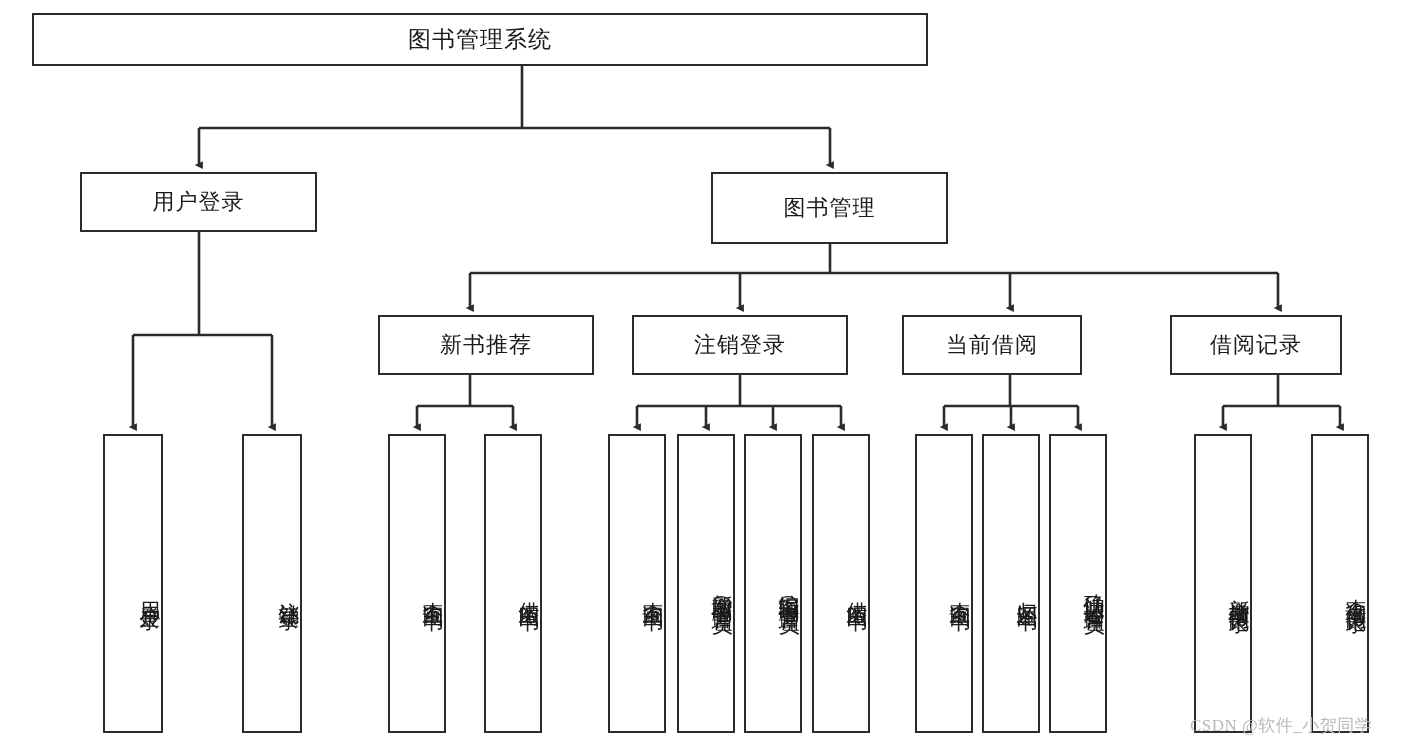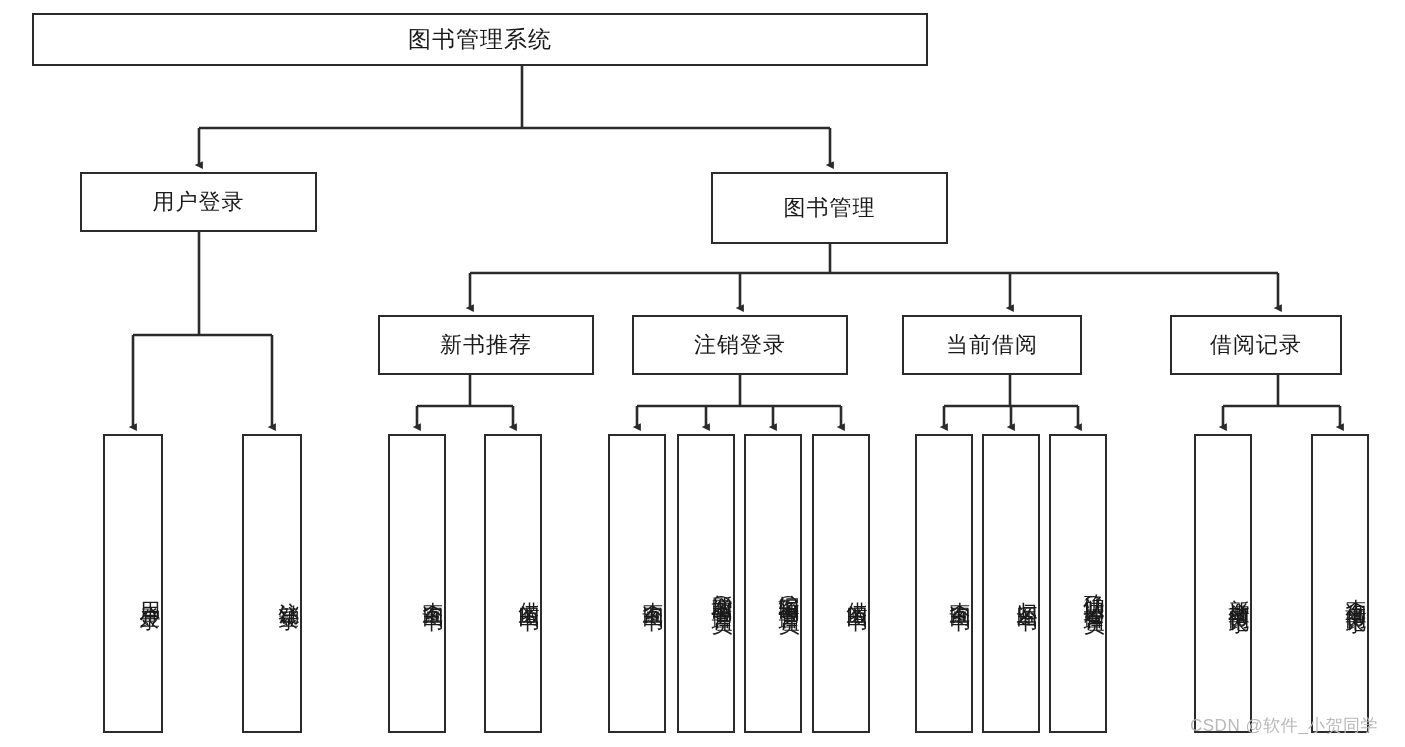--- a/index.html
+++ b/index.html
@@ -63,21 +63,21 @@
   }
   #watermark {
     position: absolute;
     left: 1190px;
     top: 714px;
     font-size: 17px;
     color: #b9b9b9;
     letter-spacing: 0.5px;
     white-space: nowrap;
     z-index: 6;
-    font-family: Liberation Sans, sans-serif;
+    font-family: Liberation Serif, serif;
   }
 </style>
 </head>
 <body>
 
 <div id="diagram-root">
 
   <svg id="connector-layer" viewBox="0 0 1405 747" width="1405" height="747" xmlns="http://www.w3.org/2000/svg">
     <defs>
       <marker id="arrowhead" markerWidth="9" markerHeight="9" refX="4.2" refY="4.3" orient="auto" markerUnits="userSpaceOnUse">

